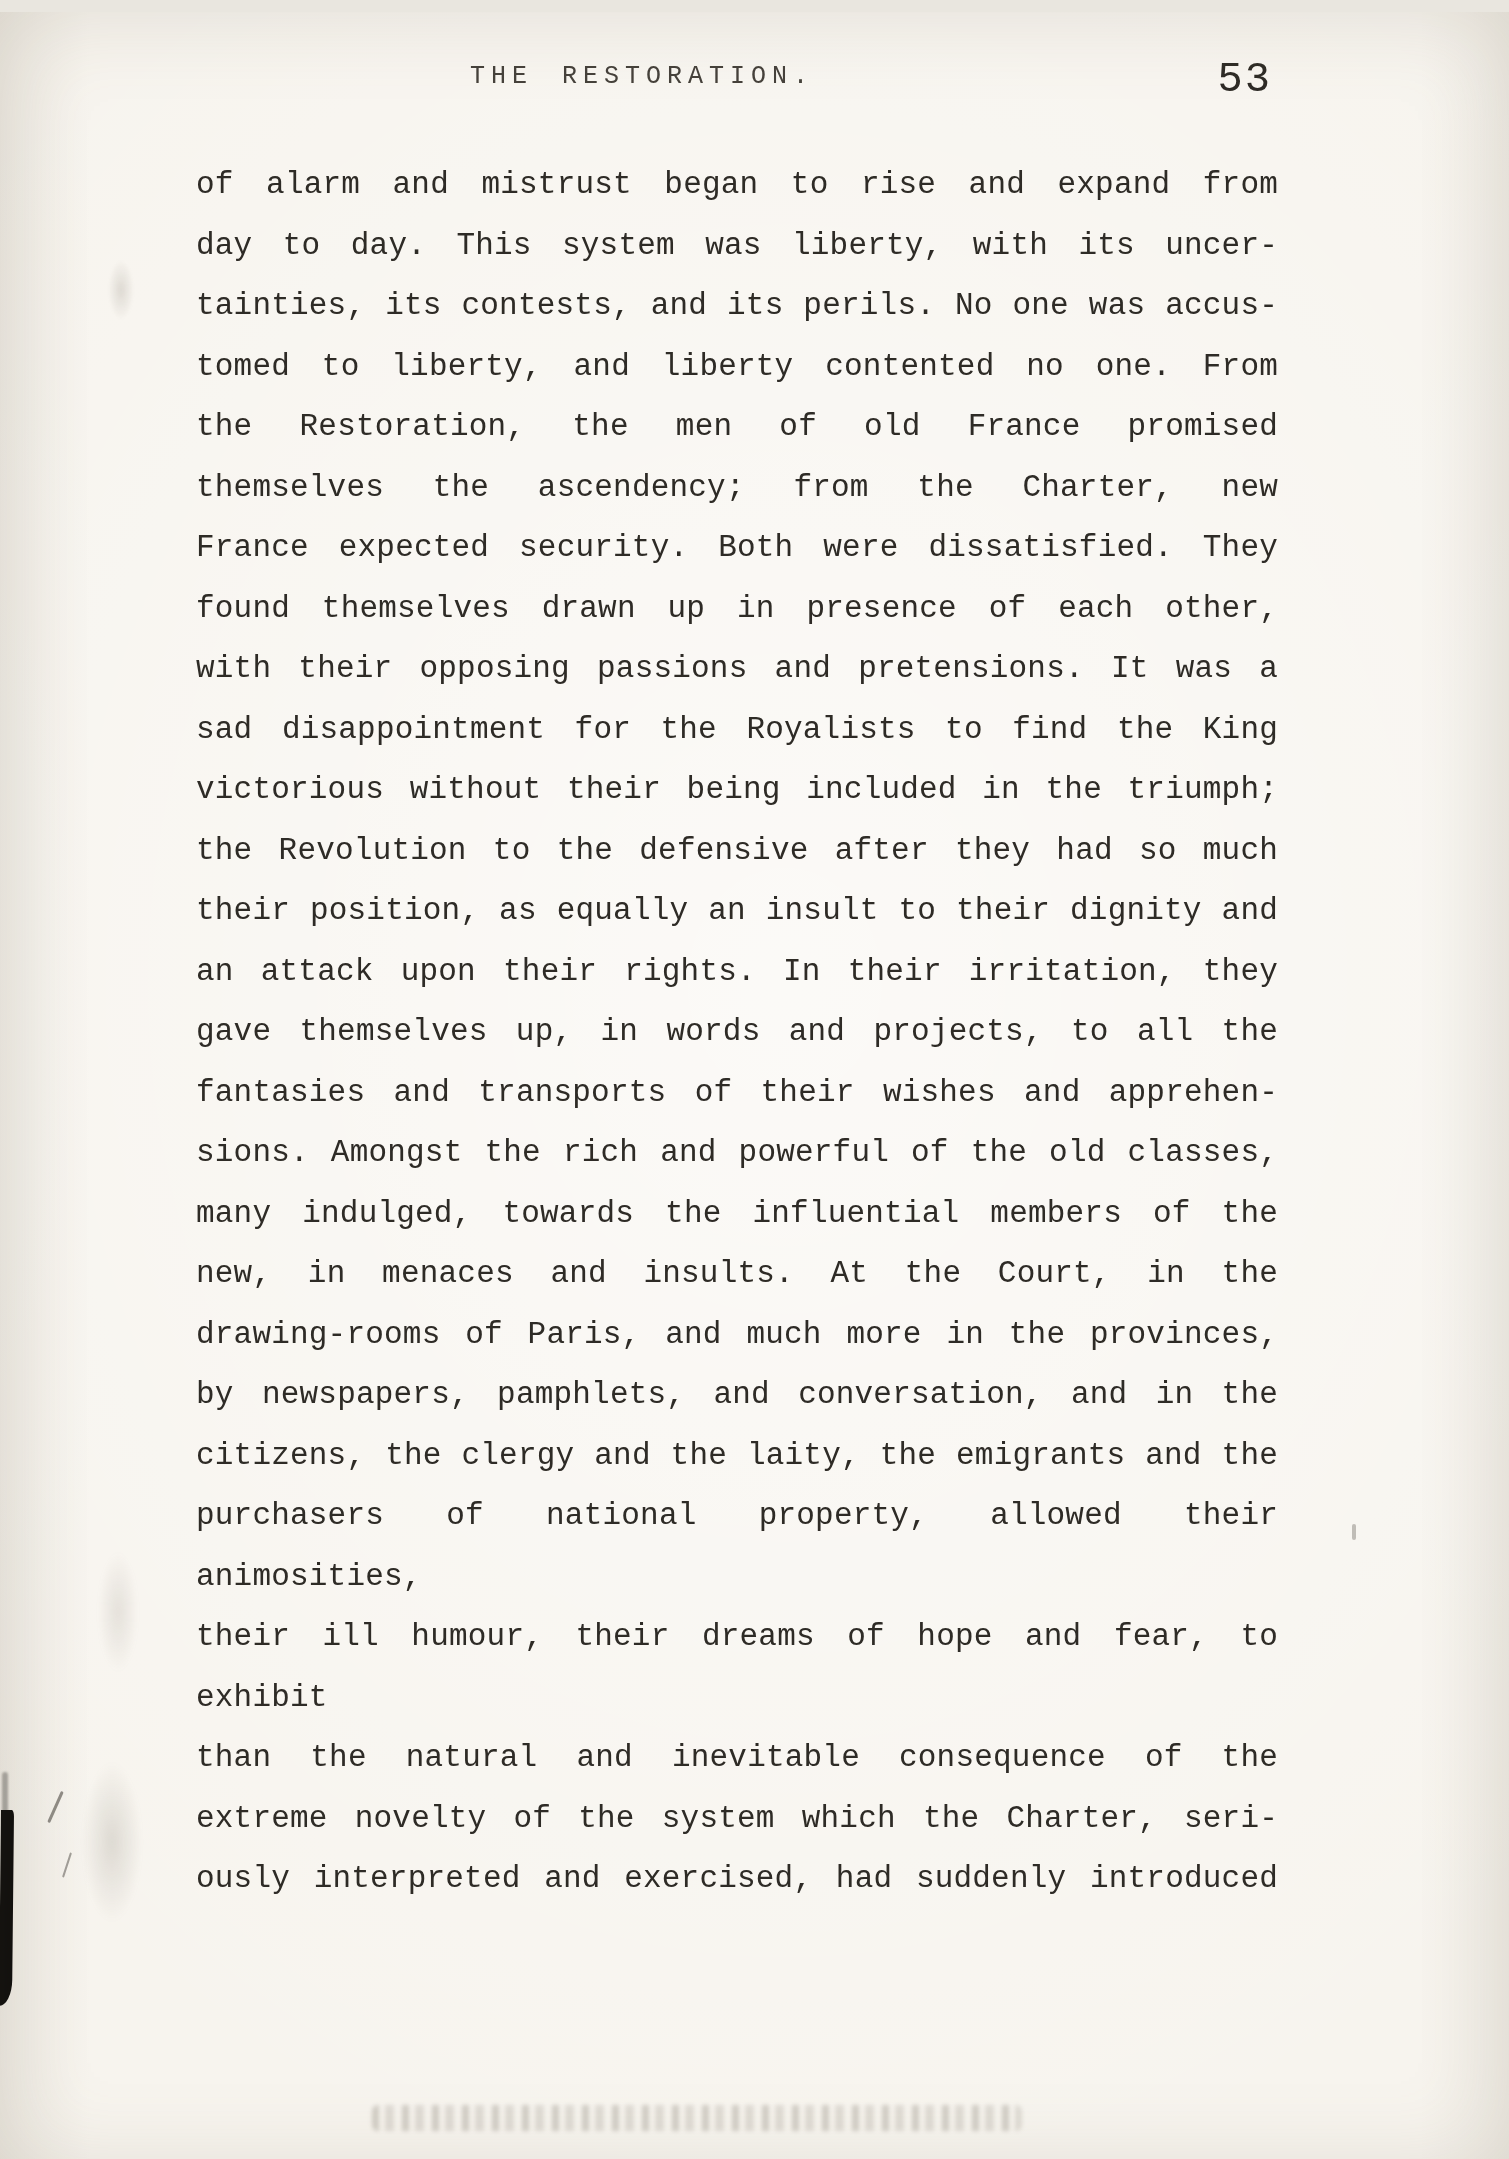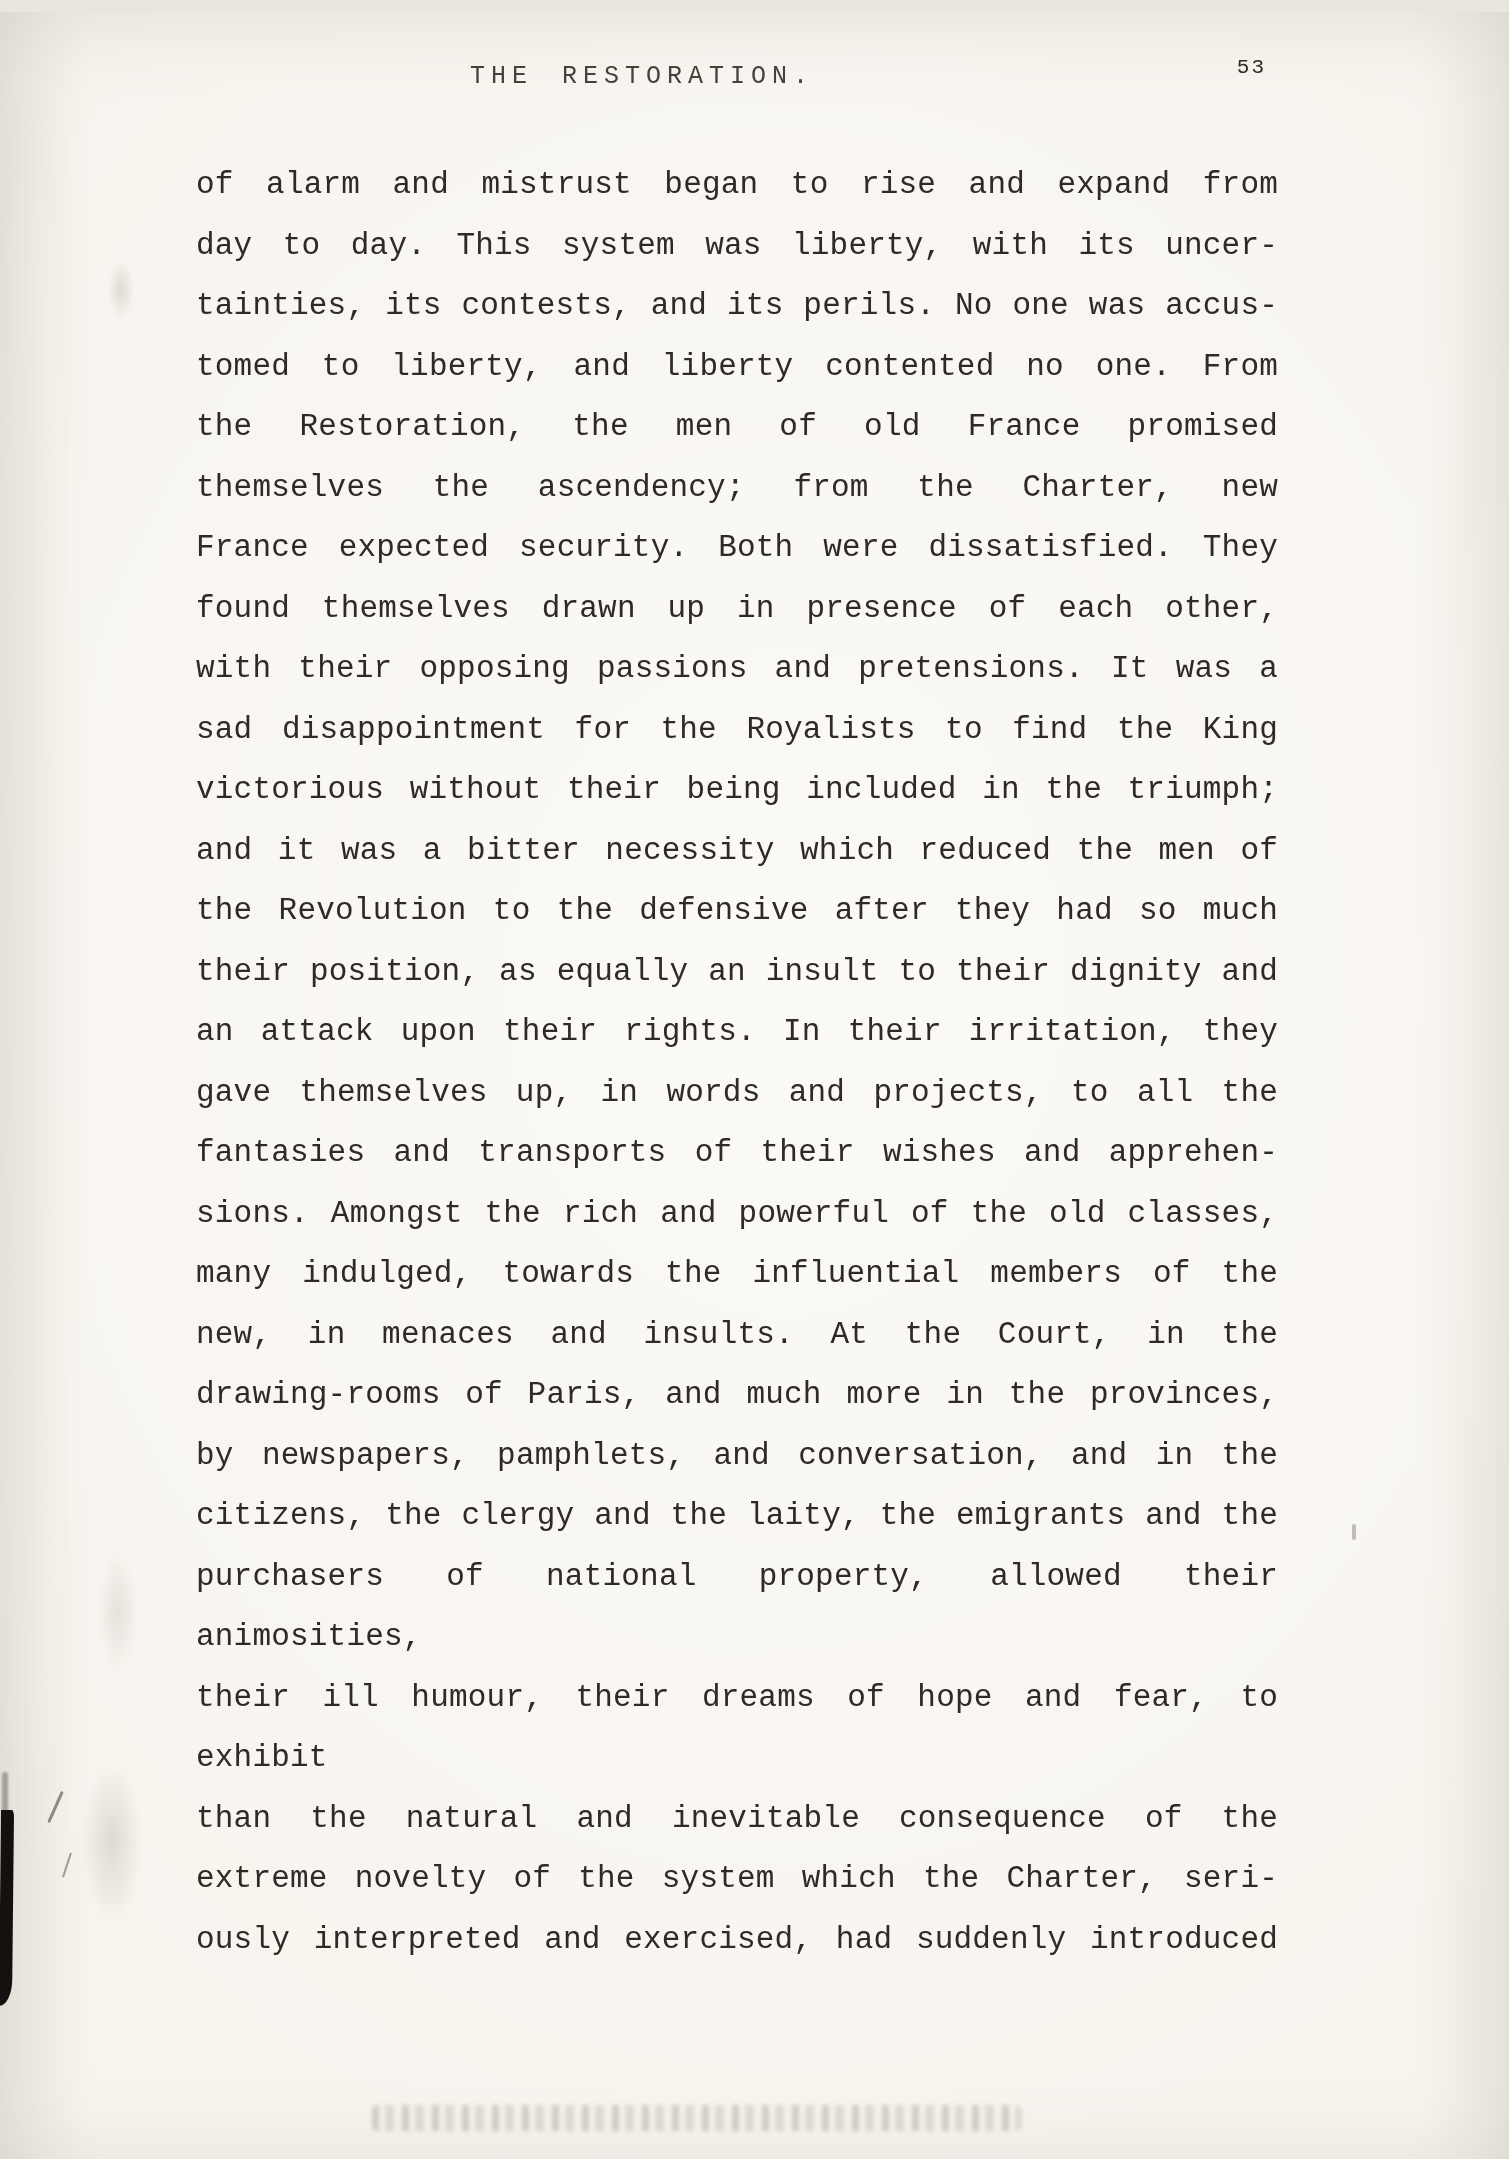--- a/index.html
+++ b/index.html
@@ -38,23 +38,23 @@
     display:block;
     text-align:center;
     padding-right:190px; 
     font-size:25px;
     letter-spacing:6px;
     word-spacing:8px;
     color:var(--header-ink);
   }
   .page-number{
     position:absolute;
-    right:12px;
+    right:6px;
     top:-6px;
-    font-size:21px;
+    font-size:42px;
     letter-spacing:2px;
     color:var(--ink);
     text-align:center;
   }
   .body-text{
     position:absolute;
     top:143px;
     left:196px;
     width:1082px;
   }
@@ -147,21 +147,20 @@
       <div class="line">day to day.  This system was liberty, with its uncer-</div>
       <div class="line">tainties, its contests, and its perils.  No one was accus-</div>
       <div class="line">tomed to liberty, and liberty contented no one.  From</div>
       <div class="line">the Restoration, the men of old France promised</div>
       <div class="line">themselves the ascendency; from the Charter, new</div>
       <div class="line">France expected security.  Both were dissatisfied.  They</div>
       <div class="line">found themselves drawn up in presence of each other,</div>
       <div class="line">with their opposing passions and pretensions.  It was a</div>
       <div class="line">sad disappointment for the Royalists to find the King</div>
       <div class="line">victorious without their being included in the triumph;</div>
-      <div class="line">and it was a bitter necessity which reduced the men of</div>
       <div class="line">the Revolution to the defensive after they had so much</div>
       <div class="line">their position, as equally an insult to their dignity and</div>
       <div class="line">an attack upon their rights.  In their irritation, they</div>
       <div class="line">gave themselves up, in words and projects, to all the</div>
       <div class="line">fantasies and transports of their wishes and apprehen-</div>
       <div class="line">sions.  Amongst the rich and powerful of the old classes,</div>
       <div class="line">many indulged, towards the influential members of the</div>
       <div class="line">new, in menaces and insults.  At the Court, in the</div>
       <div class="line">drawing-rooms of Paris, and much more in the provinces,</div>
       <div class="line">by newspapers, pamphlets, and conversation, and in the</div>

